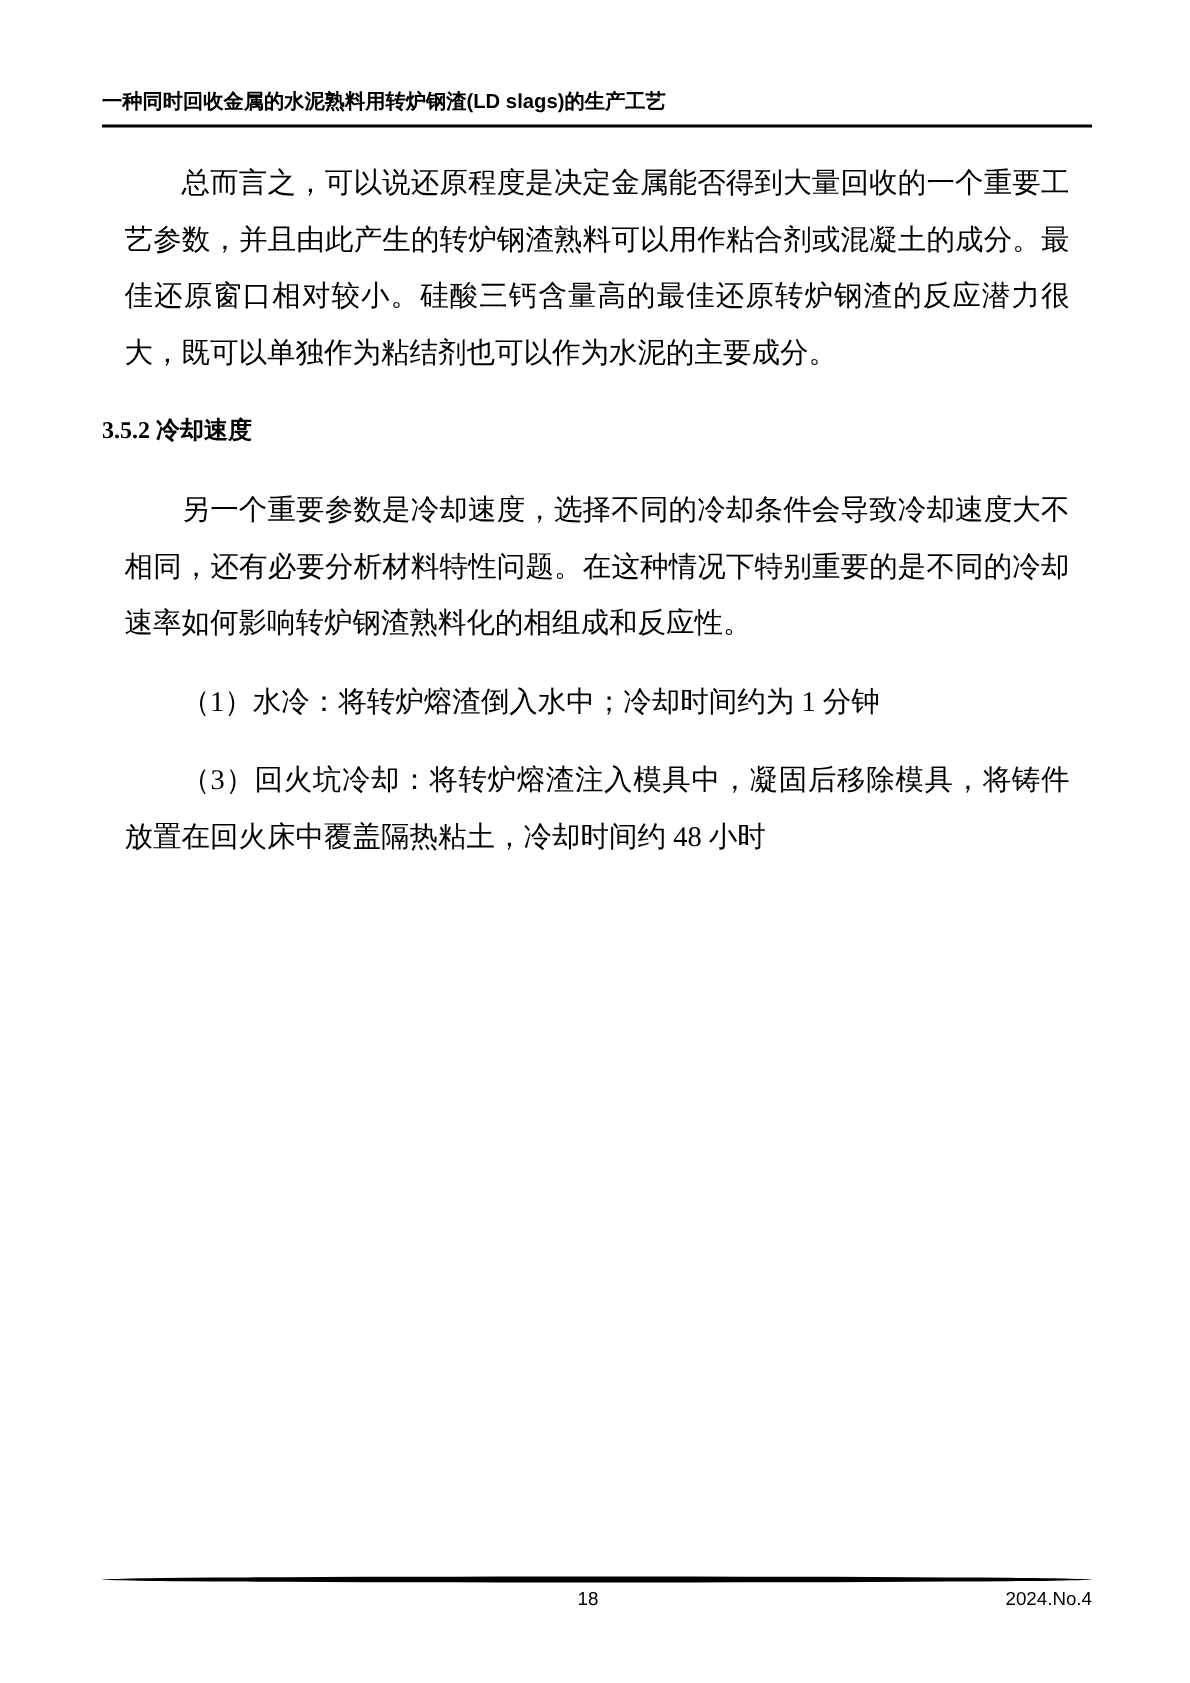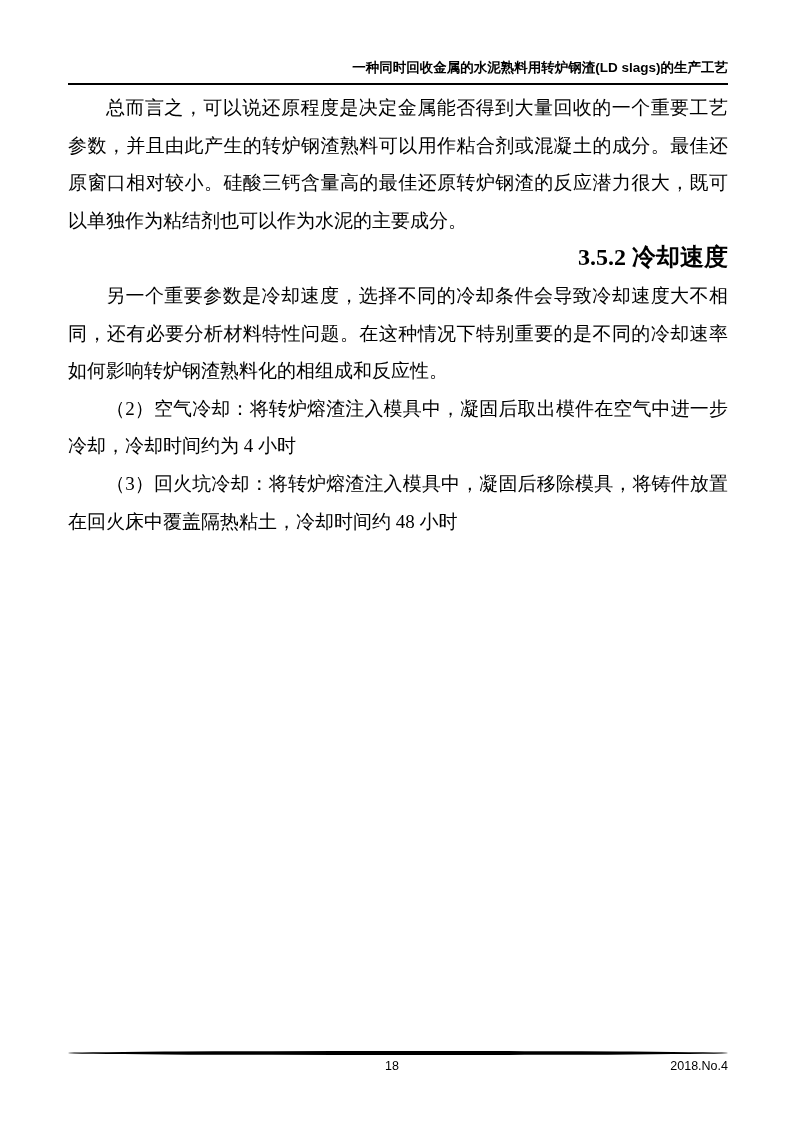--- a/index.html
+++ b/index.html
@@ -16,21 +16,21 @@
     color: #000000;
   }
   .page-header {
     position: absolute;
     top: 0;
     left: 68px;
     width: 660px;
   }
   .header-title {
     margin-top: 59px;
-    text-align: right;
+    text-align: left;
     font-family: "Liberation Sans", sans-serif;
     font-weight: 700;
     font-size: 13.5px;
     line-height: 17px;
     color: #000000;
   }
   .header-rule {
     margin-top: 7px;
     height: 2px;
     background: #000000;
@@ -40,30 +40,30 @@
     top: 89px;
     left: 68px;
     width: 660px;
     font-family: "Liberation Serif", "DejaVu Serif", serif;
     font-size: 19px;
     line-height: 37.6px;
     text-align: justify;
     color: #000000;
   }
   .doc-body p {
-    margin: 0;
+    margin: 15px;
     text-indent: 2em;
   }
   .section-heading {
     margin: 0;
-    font-size: 24px;
+    font-size: 16px;
     font-weight: 700;
     line-height: 37.6px;
     text-indent: 0;
-    text-align: right;
+    text-align: left;
     font-family: "Liberation Serif", "DejaVu Serif", serif;
   }
   .page-footer {
     position: absolute;
     top: 1051px;
     left: 68px;
     width: 660px;
     font-family: "Liberation Sans", sans-serif;
   }
   .footer-rule {
@@ -102,29 +102,29 @@
   </div>
 
   <div class="doc-body">
     <p>总而言之，可以说还原程度是决定金属能否得到大量回收的一个重要工艺参数，并且由此产生的转炉钢渣熟料可以用作粘合剂或混凝土的成分。最佳还原窗口相对较小。硅酸三钙含量高的最佳还原转炉钢渣的反应潜力很大，既可以单独作为粘结剂也可以作为水泥的主要成分。</p>
 
     <h3 class="section-heading">3.5.2 冷却速度</h3>
 
     <p>另一个重要参数是冷却速度，选择不同的冷却条件会导致冷却速度大不相同，还有必要分析材料特性问题。在这种情况下特别重要的是不同的冷却速率如何影响转炉钢渣熟料化的相组成和反应性。</p>
 
 
+    <p>（1）水冷：将转炉熔渣倒入水中；冷却时间约为 1 分钟</p>
 
-    <p>（2）空气冷却：将转炉熔渣注入模具中，凝固后取出模件在空气中进一步冷却，冷却时间约为 4 小时</p>
 
     <p>（3）回火坑冷却：将转炉熔渣注入模具中，凝固后移除模具，将铸件放置在回火床中覆盖隔热粘土，冷却时间约 48 小时</p>
 
 
   </div>
 
   <div class="page-footer">
     <div class="footer-rule"></div>
     <div class="footer-row">
       <span class="page-number">18</span>
-      <span class="issue-label">2018.No.4</span>
+      <span class="issue-label">2024.No.4</span>
     </div>
   </div>
 
 </div>
 
 </body></html>

